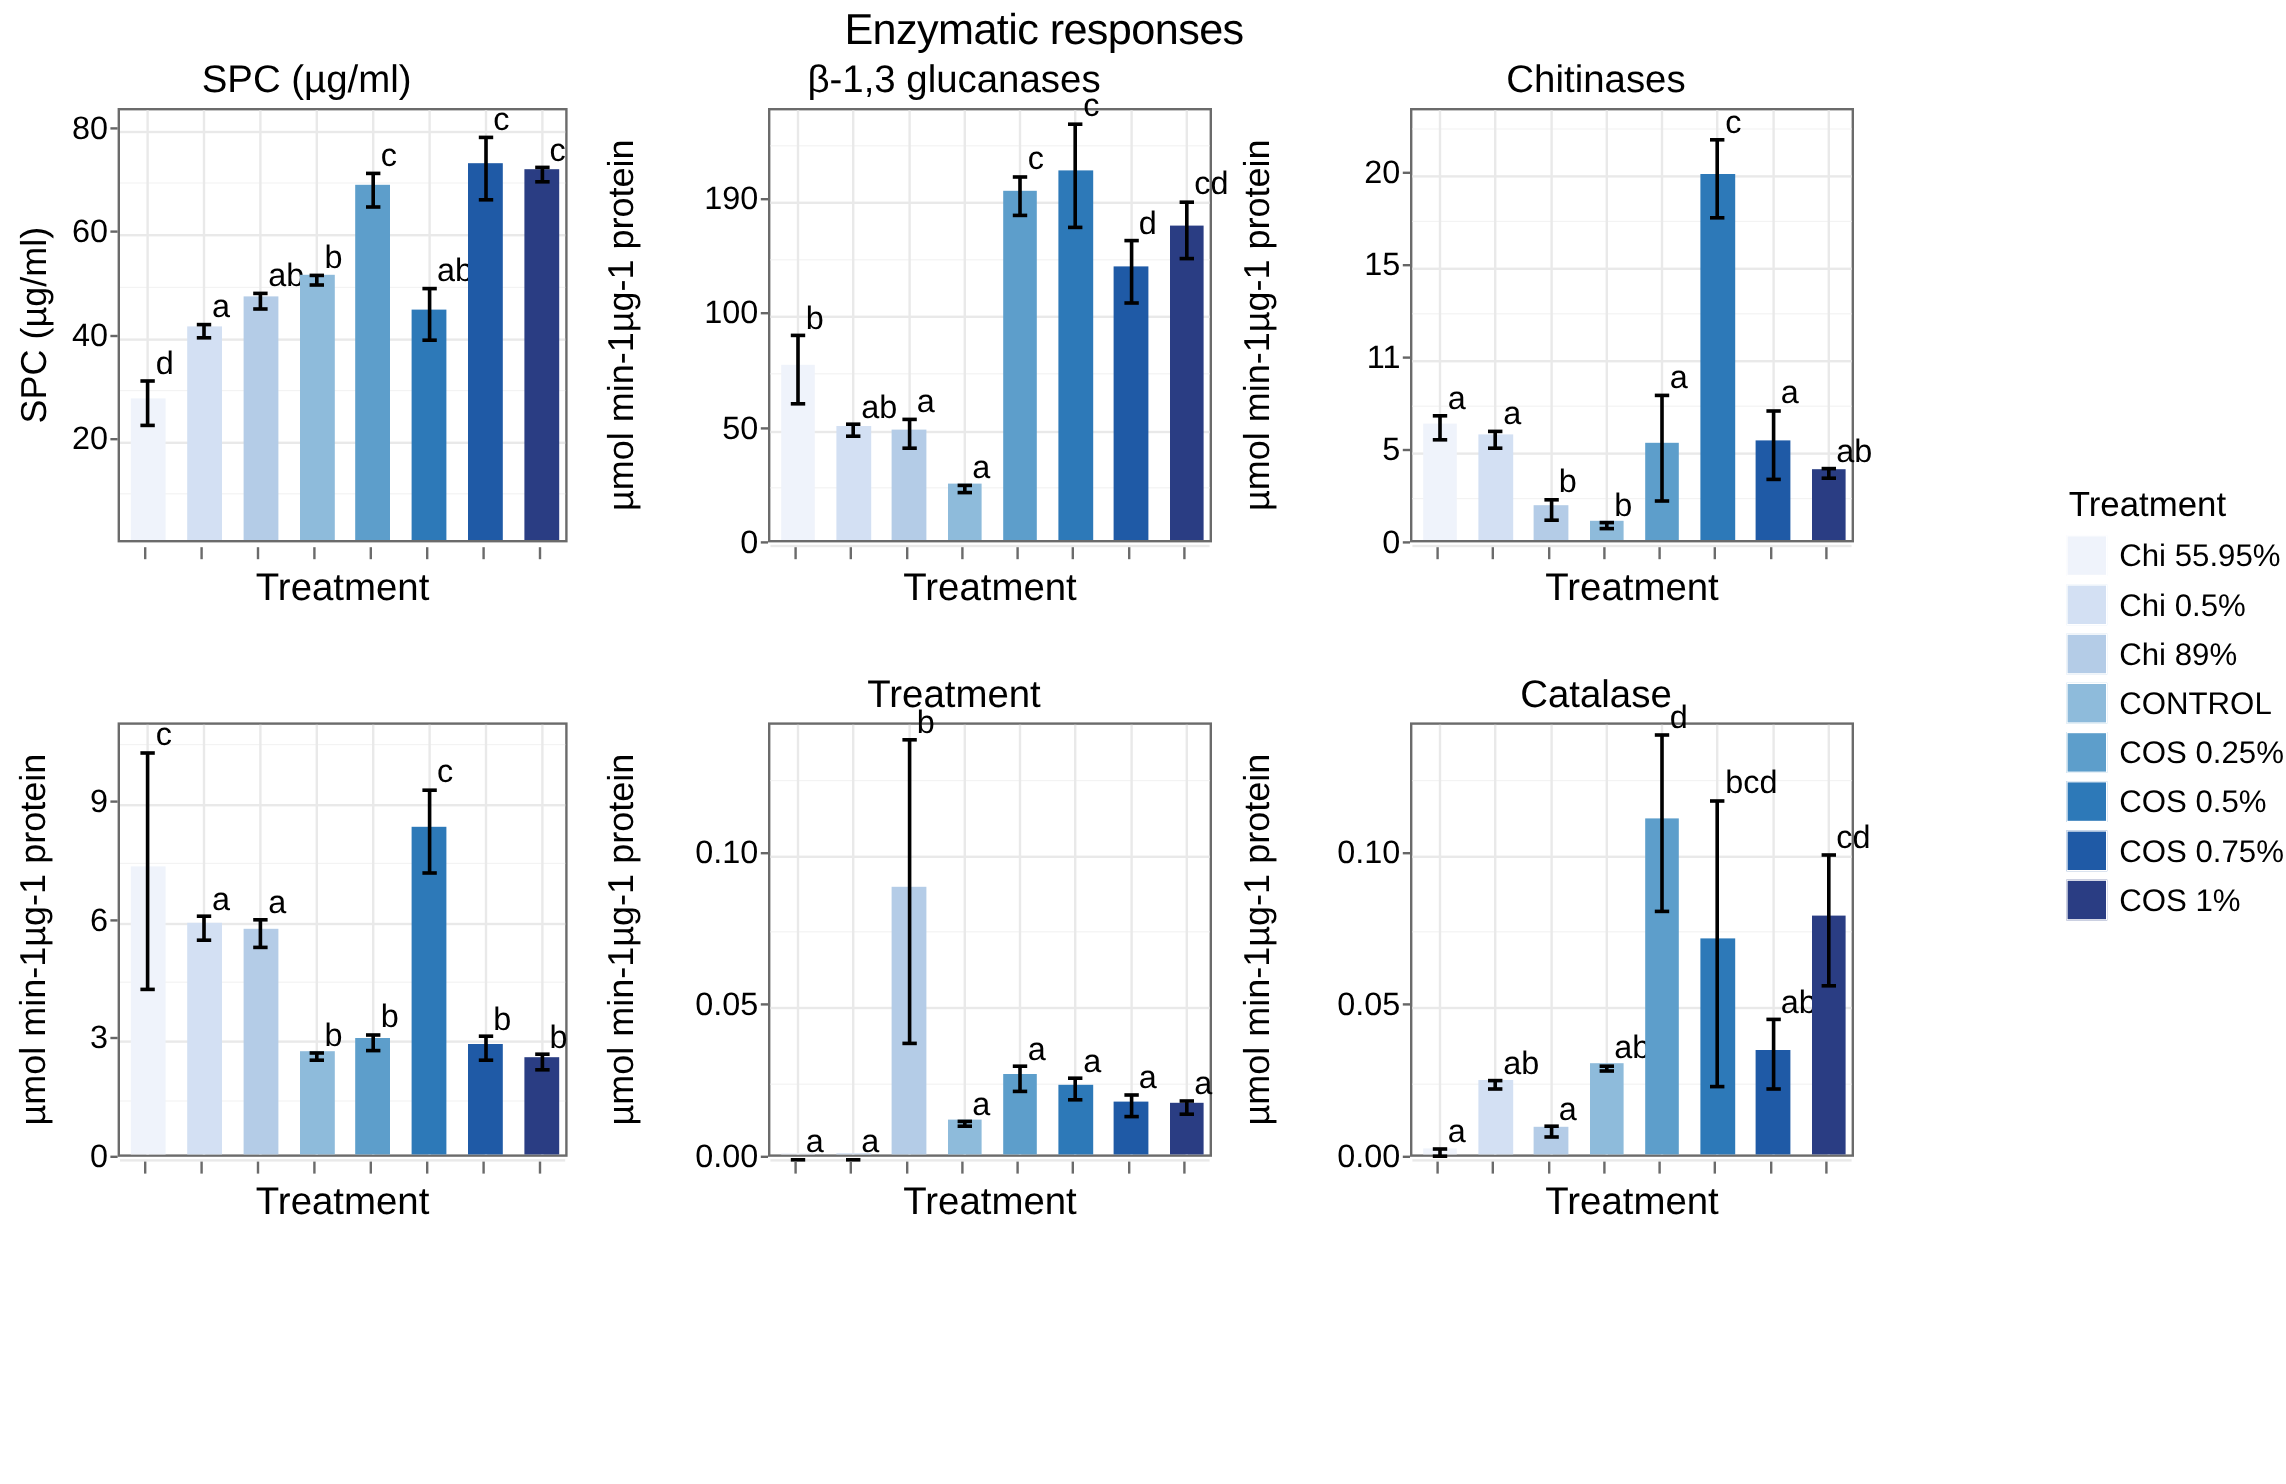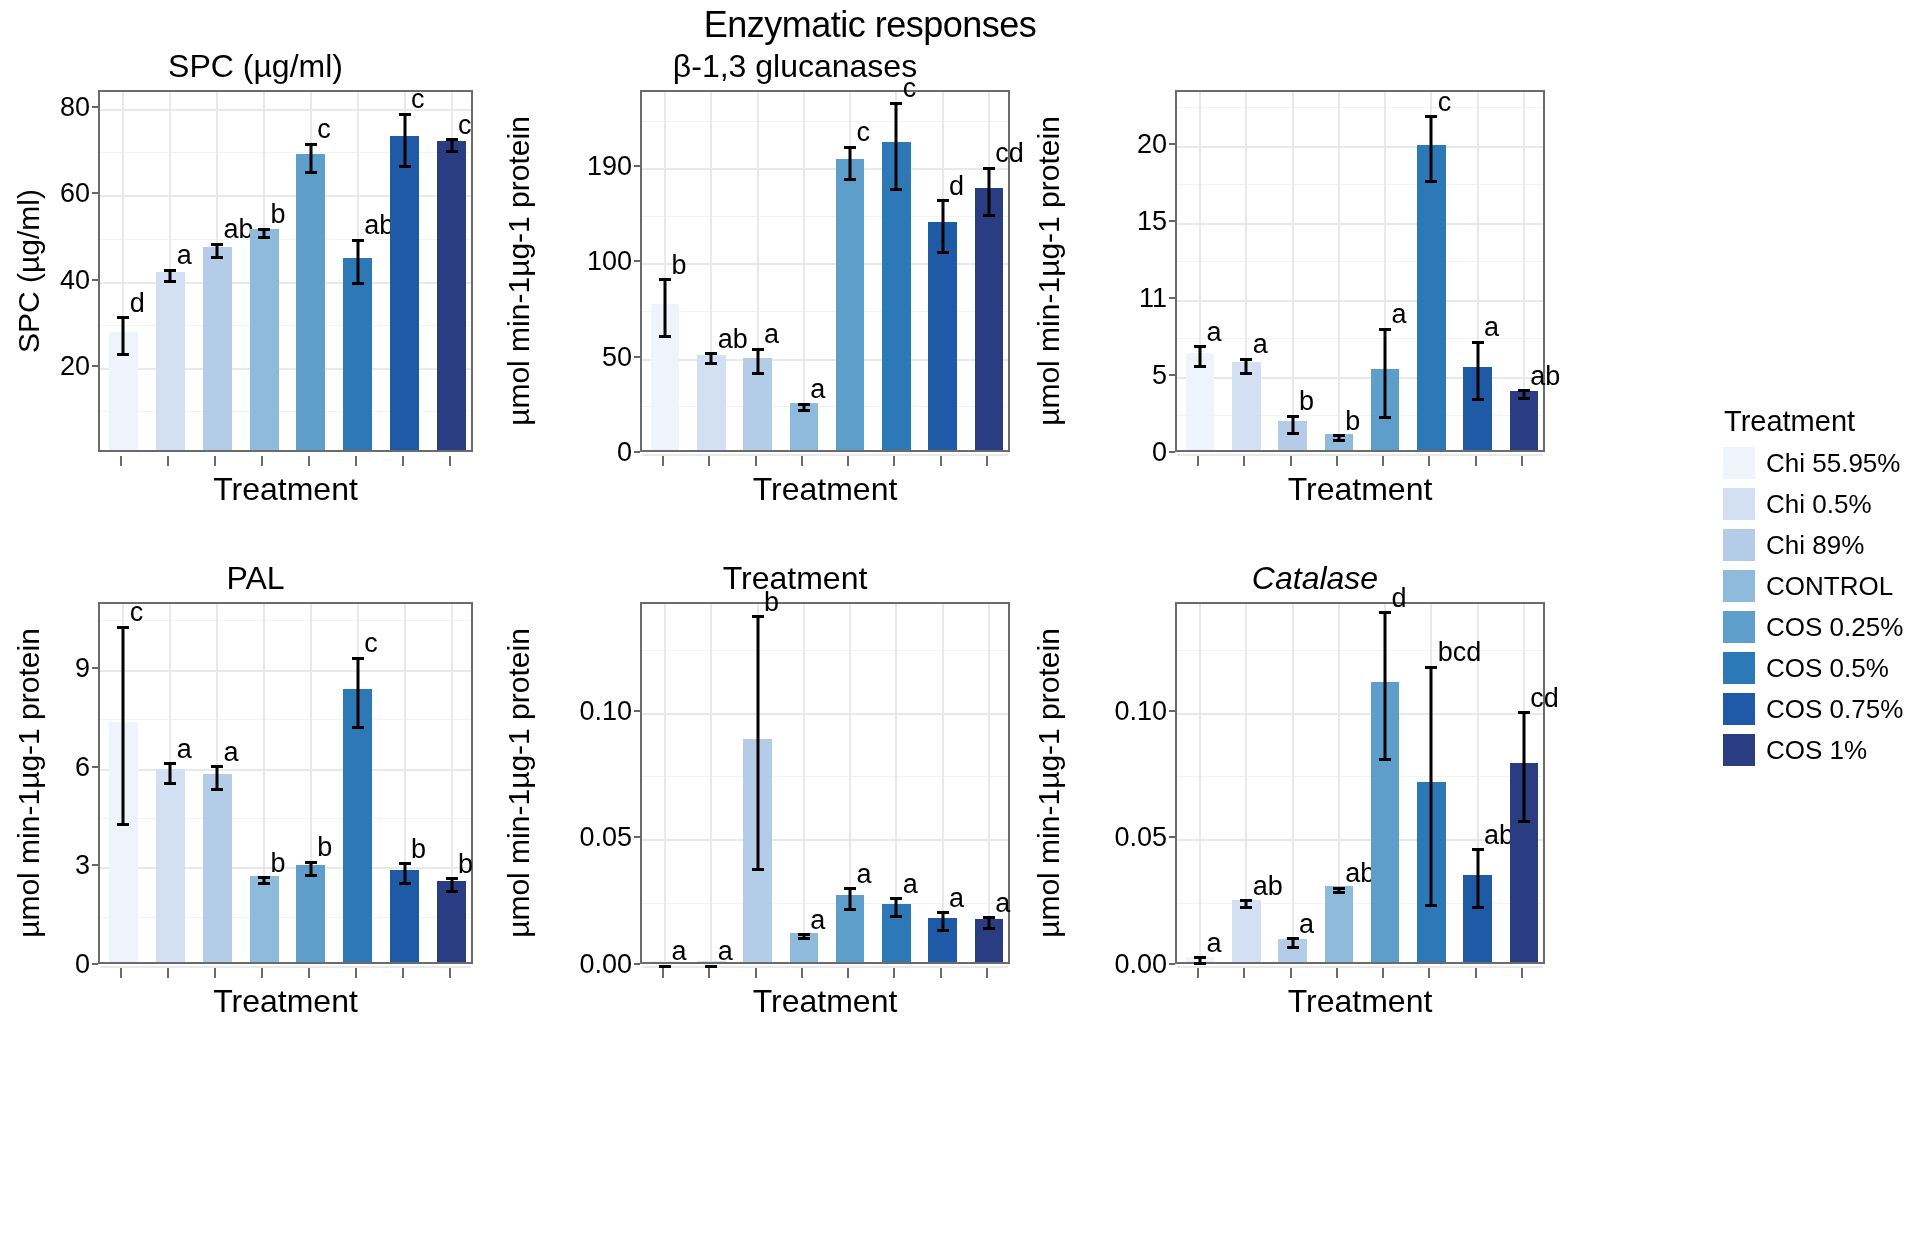--- a/index.html
+++ b/index.html
@@ -328,20 +328,21 @@
       <div class="xtick" style="left: 209.375px; top: 408px;"></div>
       <div class="xtick" style="left: 255.625px; top: 408px;"></div>
       <div class="xtick" style="left: 301.875px; top: 408px;"></div>
       <div class="xtick" style="left: 348.125px; top: 408px;"></div>
       <div class="xtick" style="left: 394.375px; top: 408px;"></div>
       <div class="xtick" style="left: 440.625px; top: 408px;"></div>
       <div class="xtick" style="left: 486.875px; top: 408px;"></div>
       <div class="xlab" style="left: 140px; width: 370px; top: 424px;">Treatment</div>
     </div>
   <div class="panel" id="panel-2" style="left: 1030px; top: 48px; width: 540px; height: 478px;">
+      <div class="panel-title" style="left: 85px; width: 430px;">Chitinases</div>
       <div class="ylab" style="top: 42px; height: 362px; left: 0px; width: 38px;">
         <span>µmol min-1µg-1 protein</span>
       </div>
       <div class="plotarea" style="left: 145px; top: 42px; width: 370px; height: 362px;">
         <div class="gridline-minor" style="top: 323.489px;"></div>
         <div class="gridline-minor" style="top: 246.468px;"></div>
         <div class="gridline-minor" style="top: 169.447px;"></div>
         <div class="gridline-minor" style="top: 92.4255px;"></div>
         <div class="gridline-minor" style="top: 15.4043px;"></div>
         <div class="gridline-major" style="top: 362px;"></div>
@@ -414,21 +415,20 @@
       <div class="xtick" style="left: 214.375px; top: 408px;"></div>
       <div class="xtick" style="left: 260.625px; top: 408px;"></div>
       <div class="xtick" style="left: 306.875px; top: 408px;"></div>
       <div class="xtick" style="left: 353.125px; top: 408px;"></div>
       <div class="xtick" style="left: 399.375px; top: 408px;"></div>
       <div class="xtick" style="left: 445.625px; top: 408px;"></div>
       <div class="xtick" style="left: 491.875px; top: 408px;"></div>
       <div class="xlab" style="left: 145px; width: 370px; top: 424px;">Treatment</div>
     </div>
   <div class="panel" id="panel-3" style="left: 10px; top: 560px; width: 500px; height: 478px;">
-      <div class="panel-title" style="left: 28px; width: 435px;">PAL</div>
       <div class="ylab" style="top: 42px; height: 362px; left: 0px; width: 38px;">
         <span>µmol min-1µg-1 protein</span>
       </div>
       <div class="plotarea" style="left: 88px; top: 42px; width: 375px; height: 362px;">
         <div class="gridline-minor" style="top: 312.636px;"></div>
         <div class="gridline-minor" style="top: 213.909px;"></div>
         <div class="gridline-minor" style="top: 115.182px;"></div>
         <div class="gridline-minor" style="top: 16.4545px;"></div>
         <div class="gridline-major" style="top: 362px;"></div>
         <div class="gridline-major" style="top: 263.273px;"></div>
@@ -572,21 +572,21 @@
       <div class="xtick" style="left: 209.375px; top: 408px;"></div>
       <div class="xtick" style="left: 255.625px; top: 408px;"></div>
       <div class="xtick" style="left: 301.875px; top: 408px;"></div>
       <div class="xtick" style="left: 348.125px; top: 408px;"></div>
       <div class="xtick" style="left: 394.375px; top: 408px;"></div>
       <div class="xtick" style="left: 440.625px; top: 408px;"></div>
       <div class="xtick" style="left: 486.875px; top: 408px;"></div>
       <div class="xlab" style="left: 140px; width: 370px; top: 424px;">Treatment</div>
     </div>
   <div class="panel" id="panel-5" style="left: 1030px; top: 560px; width: 540px; height: 478px;">
-      <div class="panel-title" style="left: 70px; width: 430px; font-style: italic;">Catalase</div>
+      <div class="panel-title" style="left: 85px; width: 430px;">Catalase</div>
       <div class="ylab" style="top: 42px; height: 362px; left: 0px; width: 38px;">
         <span>µmol min-1µg-1 protein</span>
       </div>
       <div class="plotarea" style="left: 145px; top: 42px; width: 370px; height: 362px;">
         <div class="gridline-minor" style="top: 298.713px;"></div>
         <div class="gridline-minor" style="top: 172.14px;"></div>
         <div class="gridline-minor" style="top: 45.5664px;"></div>
         <div class="gridline-major" style="top: 362px;"></div>
         <div class="gridline-major" style="top: 235.427px;"></div>
         <div class="gridline-major" style="top: 108.853px;"></div>

